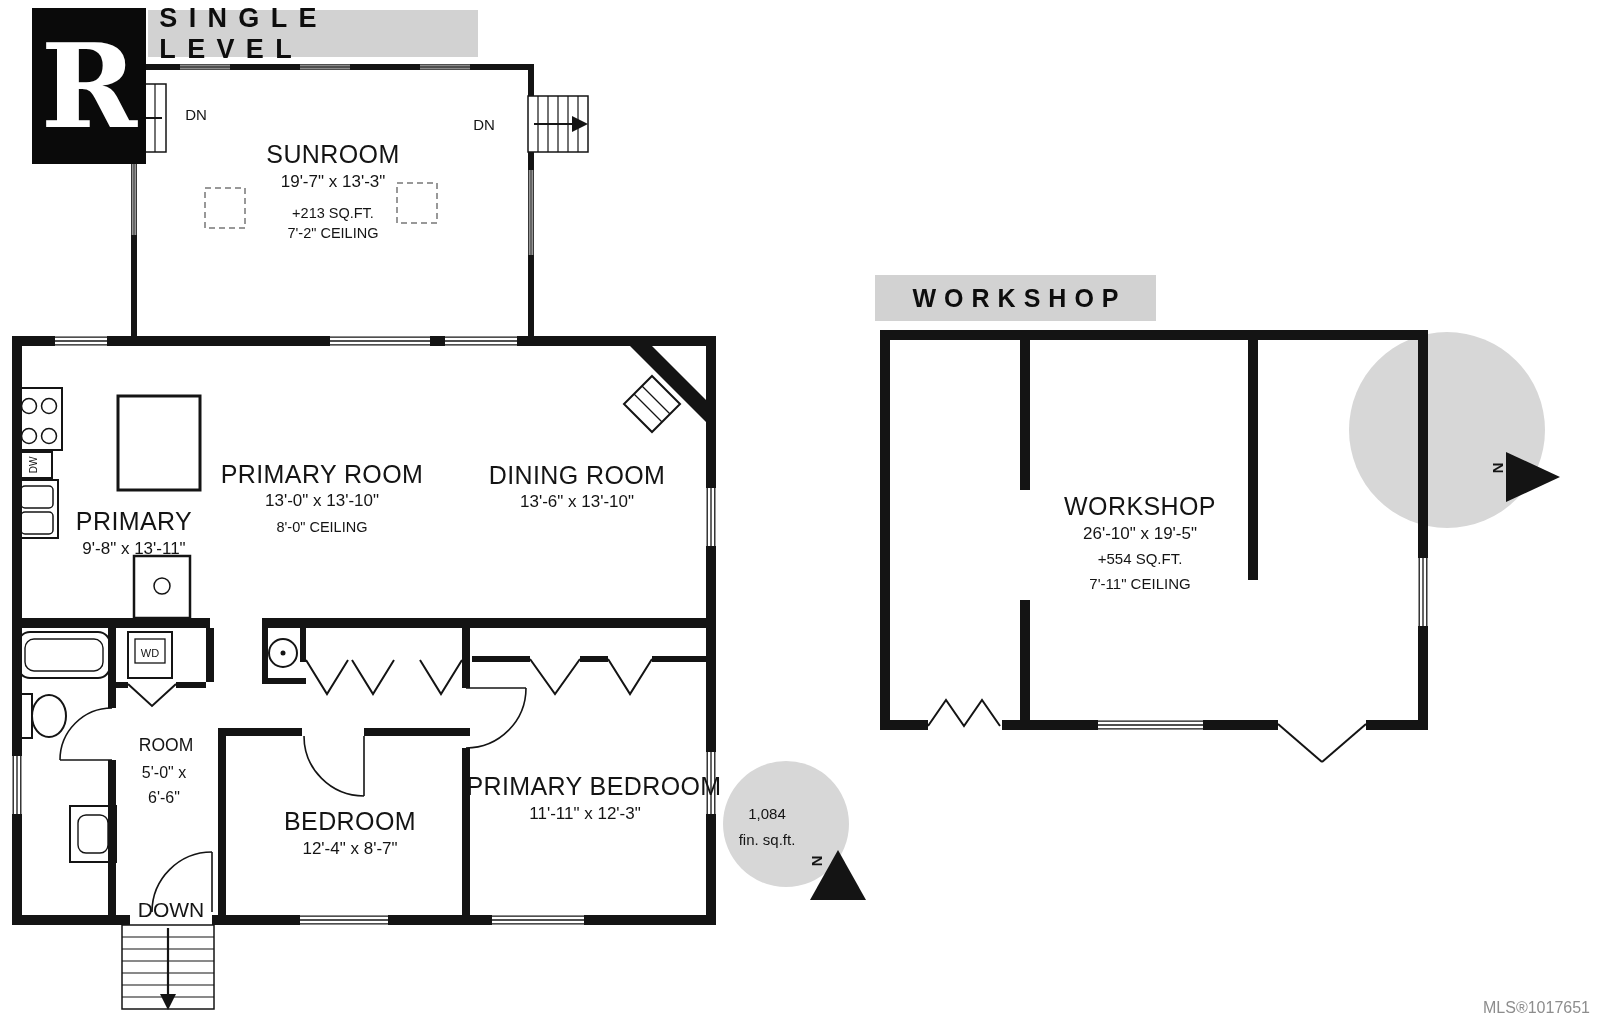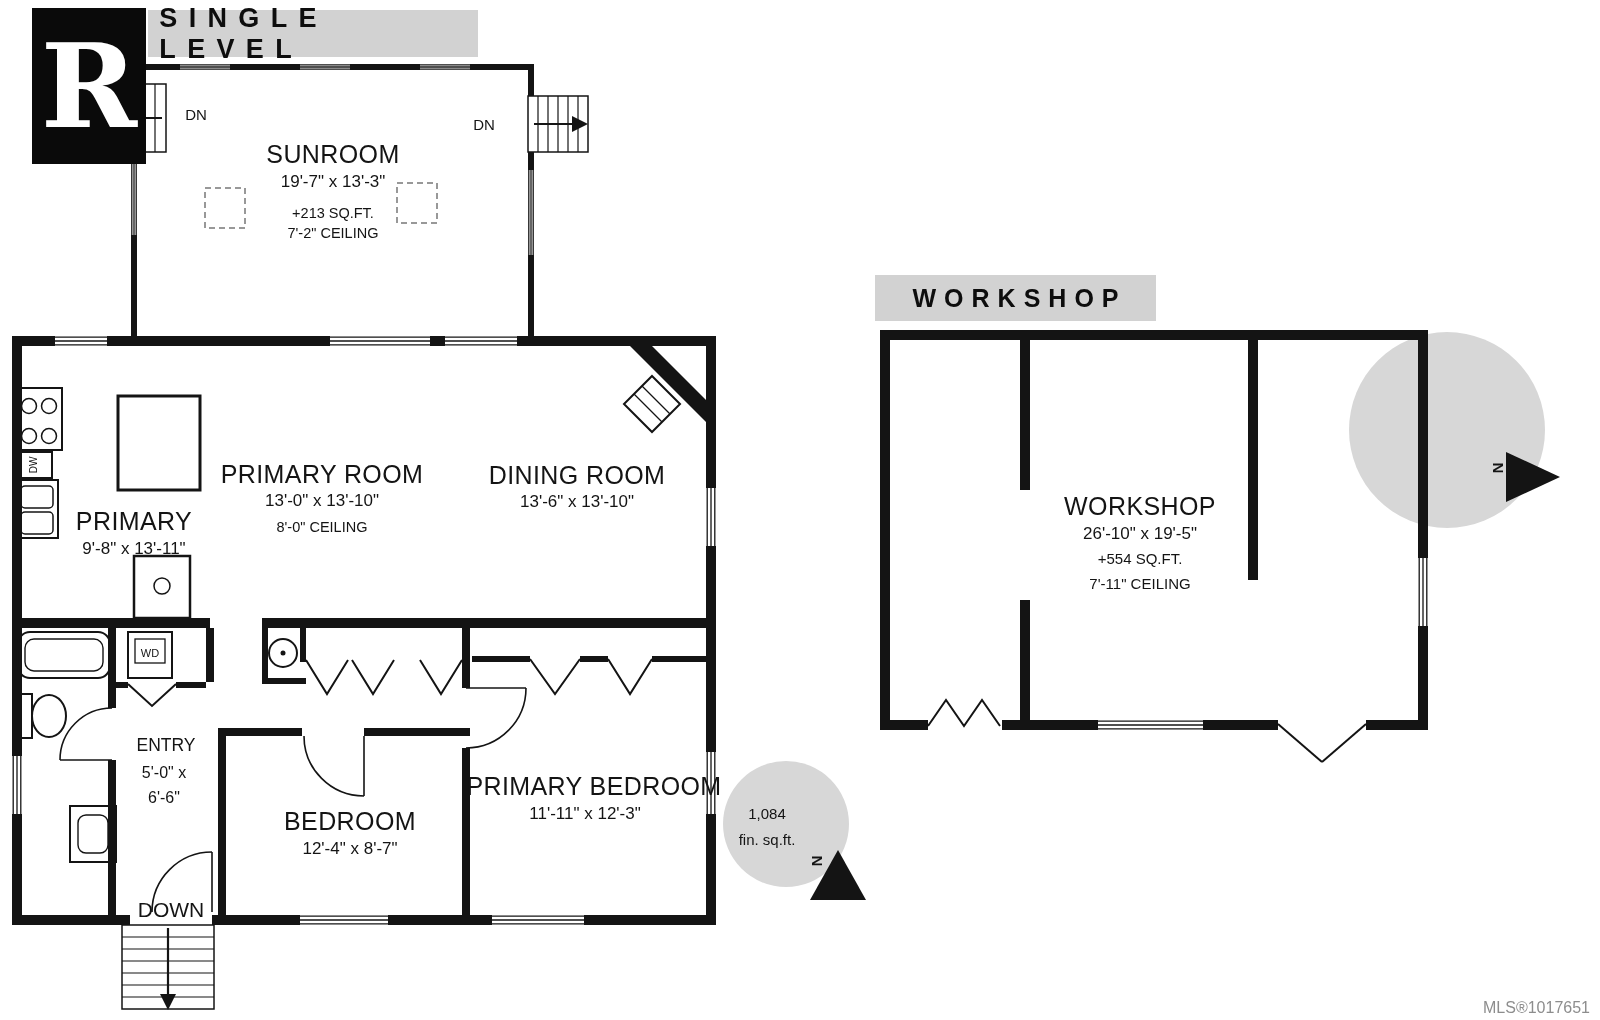--- a/index.html
+++ b/index.html
@@ -306,21 +306,21 @@
   <div class="lbl rname" style="left:322px;top:474px">PRIMARY ROOM</div>
   <div class="lbl rdims" style="left:322px;top:500px">13'-0" x 13'-10"</div>
   <div class="lbl rsub" style="left:322px;top:527px">8'-0" CEILING</div>
 
   <div class="lbl rname" style="left:577px;top:475px">DINING ROOM</div>
   <div class="lbl rdims" style="left:577px;top:501px">13'-6" x 13'-10"</div>
 
   <div class="lbl rname" style="left:134px;top:521px">PRIMARY</div>
   <div class="lbl rdims" style="left:134px;top:548px">9'-8" x 13'-11"</div>
 
-  <div class="lbl rdims" style="left:166px;top:746px;font-size:17.5px">ENTRY</div>
+  <div class="lbl rdims" style="left:166px;top:746px;font-size:17.5px">ROOM</div>
   <div class="lbl rdims" style="left:164px;top:773px;font-size:16px">5'-0" x</div>
   <div class="lbl rdims" style="left:164px;top:798px;font-size:16px">6'-6"</div>
 
   <div class="lbl rname" style="left:350px;top:821px">BEDROOM</div>
   <div class="lbl rdims" style="left:350px;top:848px">12'-4" x 8'-7"</div>
 
   <div class="lbl rname" style="left:594px;top:786px">PRIMARY BEDROOM</div>
   <div class="lbl rdims" style="left:585px;top:813px">11'-11" x 12'-3"</div>
 
   <div class="lbl small" style="left:171px;top:909px;font-size:21px">DOWN</div>

